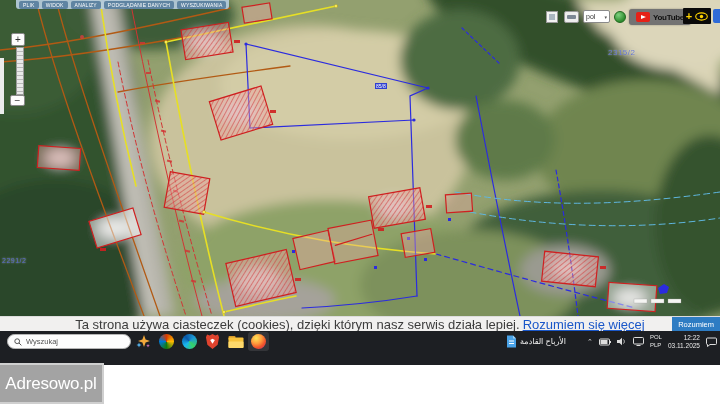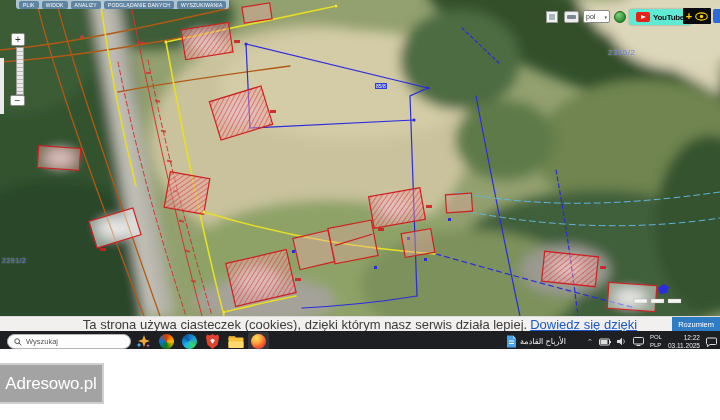--- a/index.html
+++ b/index.html
@@ -31,21 +31,21 @@
   .tool { position:absolute; display:flex; align-items:center; justify-content:center; }
   .tb-frame { left:546px; top:11px; width:12px; height:12px; background:#f2f2f2; border:1px solid #999; }
   .tb-frame i { width:6px; height:6px; background:#aab6c0; display:block; }
   .tb-print { left:564px; top:11px; width:15px; height:12px; background:#eee; border:1px solid #999; border-radius:2px; }
   .tb-print i { width:9px; height:4px; background:#7c8794; display:block; border-radius:1px; }
   .tb-lang { left:583px; top:10px; width:27px; height:13px; background:#fff; border:1px solid #8a8a8a; border-radius:2px;
              font-size:7px; color:#333; justify-content:space-between; padding:0 2px; }
   .tb-lang .caret { font-size:5px; color:#555; }
   .tb-help { left:614px; top:11px; width:12px; height:12px; border-radius:50%;
              background:radial-gradient(circle at 35% 30%, #7fd27f, #2f8c2f 70%); border:1px solid #1d661d; }
-  .tb-yt { left:629px; top:9px; width:62px; height:16px; background:#5eead4; border-radius:3px; gap:3px;
+  .tb-yt { left:629px; top:9px; width:62px; height:16px; background:#737373; border-radius:3px; gap:3px;
            box-shadow:0 0 2px rgba(0,0,0,.35); }
   .tb-yt .play { width:14px; height:10px; background:#e62117; border-radius:2px; position:relative; }
   .tb-yt .play:after { content:""; position:absolute; left:5px; top:2.5px; border-left:5px solid #fff;
                        border-top:2.5px solid transparent; border-bottom:2.5px solid transparent; }
   .tb-yt .yt-txt { font-size:8px; font-weight:bold; color:#111; letter-spacing:-.3px; }
   .tb-acc { left:683px; top:8px; width:28px; height:16px; background:#0a0a0a; gap:3px; border-radius:1px; }
   .tb-acc .plus { color:#ffd400; font-weight:bold; font-size:11px; line-height:14px; }
   .tb-edgeblue { left:713px; top:9px; width:7px; height:14px; background:#2f6bd8; border-radius:2px 0 0 2px; }
 
   
@@ -56,21 +56,21 @@
 
   
   .cookie-bar { position:absolute; left:0; top:316px; width:720px; height:15px; background:#f1f0ef;
                 border-top:1px solid #dcdcdc; display:flex; align-items:center; justify-content:center; }
   .cookie-text { font-size:13px; color:#3c3c3c; }
   .cookie-link { color:#1a57c9; text-decoration:underline; margin-left:3px; cursor:pointer; }
   .cookie-accept { position:absolute; right:0; top:0; height:15px; padding:0 6px; background:#2e7cc3; color:#fff;
                    font-size:7.5px; display:flex; align-items:center; border:none; }
 
   
-  .taskbar { position:absolute; left:0; top:331px; width:720px; height:18px; background:#1d1f23;
+  .taskbar { position:absolute; left:0; top:331px; width:720px; height:34px; background:#1d1f23;
              display:flex; align-items:center;padding-left:20px; }
   .search-pill { position:absolute; left:7px; top:3px; width:124px; height:15px; background:#fdfdfd;
                  border:1px solid #b5b5b5; border-radius:8px; display:flex; align-items:center; gap:4px; padding-left:6px; }
   .search-pill .mag { flex:0 0 auto; }
   .search-pill .ph { font-size:7.5px; color:#555; }
   .tb-icon { position:absolute; top:2px; width:17px; height:17px; display:flex; align-items:center; justify-content:center; }
   .sparkle { left:135px; }
   .app-copilot  { left:158px; } .app-edge { left:181px; } .app-brave { left:204px; }
   .app-explorer { left:227px; } .app-firefox { left:250px; }
   .circ { width:15px; height:15px; border-radius:50%; }
@@ -286,21 +286,21 @@
     </div>
     <div class="tool tb-edgeblue"></div>
 
     <span class="plabel" style="left:608px; top:48px;">2315/2</span>
     <span class="plabel small" style="left:2px; top:257px; color:#5566cc;">2291/2</span>
     <span class="plabel-box" style="left:375px; top:83px;">85/8</span>
   </div>
 
   <div class="cookie-bar">
     <span class="cookie-text">Ta strona używa ciasteczek (cookies), dzięki którym nasz serwis działa lepiej.</span>
-    <span class="cookie-text cookie-link">Dowiedz się dzięki</span>
+    <span class="cookie-text cookie-link">Rozumiem się więcej</span>
     <button class="cookie-accept">Rozumiem</button>
   </div>
 
   <div class="taskbar">
     <div class="search-pill">
       <svg class="mag" width="8" height="8" viewBox="0 0 8 8">
         <circle cx="3.2" cy="3.2" r="2.4" fill="none" stroke="#555" stroke-width="1"></circle>
         <line x1="5" y1="5" x2="7.4" y2="7.4" stroke="#555" stroke-width="1"></line>
       </svg>
       <span class="ph">Wyszukaj</span>

